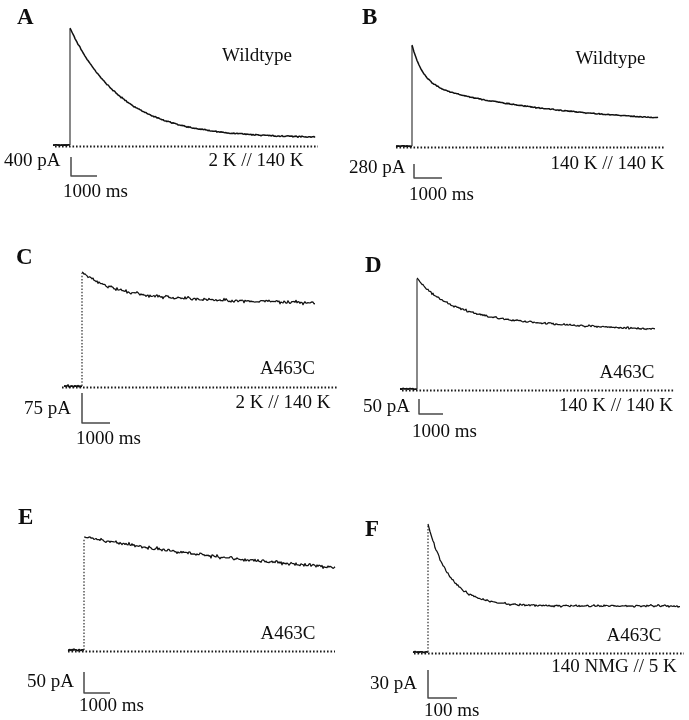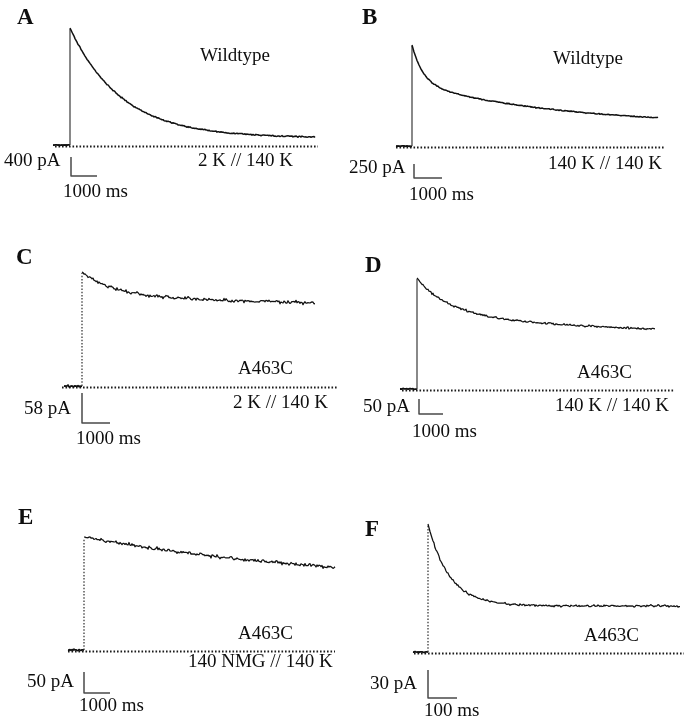--- a/index.html
+++ b/index.html
@@ -4,21 +4,21 @@
 <style>
   html,body{margin:0;padding:0;background:#fff;}
   .canvas{
     position:relative;width:689px;height:720px;background:#fff;
     font-family:"Liberation Serif","DejaVu Serif",serif;color:#0e0e0e;overflow:hidden;
   }
   .canvas svg{position:absolute;left:0;top:0;}
   .txt{position:absolute;white-space:nowrap;line-height:1.1;}
   .panel-label{font-size:23px;font-weight:bold;letter-spacing:.5px;}
   .anno{font-size:19px;}
-  .right{text-align:left;}
+  .right{text-align:center;}
 </style>
 </head>
 <body>
 
 <div class="canvas">
   <svg id="traces" width="689" height="720">
       <path d="M 55 146.5 H 318" fill="none" stroke="#1c1c1c" stroke-width="1.8" stroke-linejoin="round" stroke-linecap="butt" stroke-dasharray="1.6 1.9"></path>
       <path d="M 53 145 L 54 145.05 L 55 144.90 L 56 144.96 L 57 144.86 L 58 145.08 L 59 144.86 L 60 145.23 L 61 145.18 L 62 144.97 L 63 145.27 L 64 144.87 L 65 145.14 L 66 144.83 L 67 145.29 L 68 144.83 L 69 144.90 L 70 144.98" fill="none" stroke="#111111" stroke-width="1.8" stroke-linejoin="round" stroke-linecap="butt"></path>
       <path d="M 70 145 V 29" fill="none" stroke="#3a3a3a" stroke-width="1.2" stroke-linejoin="round" stroke-linecap="butt"></path>
       <path d="M 70 28 L 71 30.10 L 72 32.20 L 73 34.21 L 74 36.07 L 75 38.61 L 76 40.43 L 77 42.17 L 78 44.46 L 79 45.49 L 80 46.90 L 81 49.50 L 82 50.83 L 83 52.77 L 84 54.32 L 85 56.05 L 86 57.57 L 87 59.46 L 88 60.54 L 89 61.95 L 90 63.39 L 91 64.68 L 92 66.19 L 93 67.57 L 94 68.99 L 95 70.13 L 96 71.87 L 97 73.12 L 98 73.84 L 99 75.33 L 100 76.47 L 101 77.99 L 102 78.85 L 103 80.02 L 104 80.85 L 105 82.22 L 106 83.47 L 107 84.65 L 108 84.89 L 109 86.14 L 110 87.58 L 111 88.50 L 112 89.41 L 113 90.79 L 114 90.79 L 115 91.63 L 116 93.08 L 117 93.86 L 118 95.03 L 119 95.50 L 120 96.34 L 121 97.79 L 122 97.26 L 123 98.61 L 124 99.11 L 125 100.44 L 126 100.46 L 127 102.03 L 128 102.47 L 129 103.12 L 130 103.72 L 131 104.37 L 132 105.09 L 133 106.01 L 134 107.09 L 135 106.67 L 136 107.86 L 137 108.03 L 138 108.73 L 139 108.95 L 140 109.78 L 141 110.04 L 142 111.13 L 143 111.59 L 144 111.86 L 145 112.51 L 146 112.55 L 147 113.57 L 148 113.96 L 149 114.19 L 150 114.59 L 151 115.29 L 152 116.04 L 153 115.94 L 154 116.87 L 155 116.56 L 156 116.97 L 157 118.08 L 158 117.73 L 159 118.22 L 160 118.91 L 161 119.25 L 162 119.82 L 163 119.65 L 164 120.59 L 165 120.99 L 166 120.94 L 167 121.62 L 168 121.14 L 169 121.66 L 170 121.63 L 171 122.66 L 172 123.27 L 173 122.71 L 174 123.21 L 175 123.35 L 176 123.76 L 177 124.07 L 178 125.02 L 179 124.94 L 180 125.12 L 181 125.45 L 182 125.27 L 183 125.85 L 184 125.57 L 185 126.39 L 186 126.59 L 187 127.29 L 188 126.57 L 189 127.40 L 190 126.87 L 191 127.66 L 192 128.00 L 193 128.35 L 194 128.07 L 195 128.63 L 196 128.17 L 197 128.83 L 198 128.94 L 199 129.34 L 200 129.05 L 201 129.53 L 202 128.96 L 203 129.58 L 204 129.69 L 205 129.23 L 206 130.07 L 207 129.97 L 208 130.77 L 209 130.19 L 210 130.92 L 211 131.13 L 212 130.93 L 213 131.33 L 214 131.28 L 215 131.21 L 216 131.08 L 217 132.12 L 218 131.63 L 219 131.83 L 220 132.33 L 221 131.70 L 222 132.35 L 223 132.05 L 224 132.54 L 225 132.70 L 226 132.53 L 227 133.16 L 228 132.86 L 229 133.32 L 230 133.42 L 231 133.46 L 232 133.29 L 233 133.51 L 234 133.01 L 235 133.85 L 236 133.44 L 237 133.14 L 238 133.73 L 239 133.57 L 240 133.43 L 241 133.44 L 242 133.53 L 243 134.04 L 244 134.20 L 245 133.82 L 246 134.51 L 247 134.03 L 248 134.36 L 249 134.45 L 250 134.60 L 251 134.19 L 252 135.15 L 253 134.48 L 254 135.00 L 255 135.30 L 256 134.33 L 257 134.86 L 258 134.70 L 259 135.34 L 260 135.14 L 261 135.79 L 262 135.17 L 263 135.06 L 264 134.93 L 265 135.16 L 266 135.25 L 267 135.37 L 268 135.31 L 269 135.68 L 270 135.27 L 271 135.98 L 272 135.51 L 273 135.36 L 274 136.22 L 275 135.99 L 276 136.39 L 277 136.21 L 278 136.00 L 279 136.01 L 280 136.54 L 281 136.07 L 282 135.54 L 283 136.57 L 284 136.56 L 285 136.43 L 286 136.12 L 287 136.04 L 288 135.67 L 289 136.13 L 290 136.06 L 291 136.18 L 292 135.88 L 293 137.00 L 294 136.26 L 295 136.47 L 296 136.00 L 297 136.58 L 298 137.26 L 299 136.23 L 300 136.28 L 301 137.07 L 302 136.13 L 303 136.45 L 304 136.74 L 305 136.94 L 306 136.86 L 307 137.21 L 308 136.98 L 309 136.63 L 310 136.71 L 311 137.29 L 312 136.83 L 313 136.65 L 314 136.53 L 315 137.60" fill="none" stroke="#111111" stroke-width="1.5" stroke-linejoin="round" stroke-linecap="butt"></path>
@@ -52,38 +52,38 @@
 
   <div class="txt panel-label" style="left:17px;top:4px">A</div>
   <div class="txt anno right" style="left:200px;top:45px;width:114px">Wildtype</div>
   <div class="txt anno right" style="left:198px;top:150px;width:116px">2 K // 140 K</div>
   <div class="txt anno" style="left:4px;top:150px">400 pA</div>
   <div class="txt anno" style="left:63px;top:181px">1000 ms</div>
 
   <div class="txt panel-label" style="left:362px;top:4px">B</div>
   <div class="txt anno right" style="left:553px;top:48px;width:115px">Wildtype</div>
   <div class="txt anno right" style="left:548px;top:153px;width:119px">140 K // 140 K</div>
-  <div class="txt anno" style="left:349px;top:157px">250 pA</div>
+  <div class="txt anno" style="left:349px;top:157px">280 pA</div>
   <div class="txt anno" style="left:409px;top:184px">1000 ms</div>
 
   <div class="txt panel-label" style="left:16px;top:244px">C</div>
   <div class="txt anno right" style="left:238px;top:358px;width:99px">A463C</div>
   <div class="txt anno right" style="left:233px;top:392px;width:100px">2 K // 140 K</div>
-  <div class="txt anno" style="left:24px;top:398px">58 pA</div>
+  <div class="txt anno" style="left:24px;top:398px">75 pA</div>
   <div class="txt anno" style="left:76px;top:428px">1000 ms</div>
 
   <div class="txt panel-label" style="left:365px;top:252px">D</div>
   <div class="txt anno right" style="left:577px;top:362px;width:100px">A463C</div>
   <div class="txt anno right" style="left:555px;top:395px;width:122px">140 K // 140 K</div>
   <div class="txt anno" style="left:363px;top:396px">50 pA</div>
   <div class="txt anno" style="left:412px;top:421px">1000 ms</div>
 
   <div class="txt panel-label" style="left:18px;top:504px">E</div>
   <div class="txt anno right" style="left:238px;top:623px;width:100px">A463C</div>
-  <div class="txt anno right" style="left:188px;top:651px;width:145px">140 NMG // 140 K</div>
   <div class="txt anno" style="left:27px;top:671px">50 pA</div>
   <div class="txt anno" style="left:79px;top:695px">1000 ms</div>
 
   <div class="txt panel-label" style="left:365px;top:516px">F</div>
   <div class="txt anno right" style="left:584px;top:625px;width:100px">A463C</div>
+  <div class="txt anno right" style="left:548px;top:656px;width:132px">140 NMG // 5 K</div>
   <div class="txt anno" style="left:370px;top:673px">30 pA</div>
   <div class="txt anno" style="left:424px;top:700px">100 ms</div>
 </div>
 
 </body></html>

